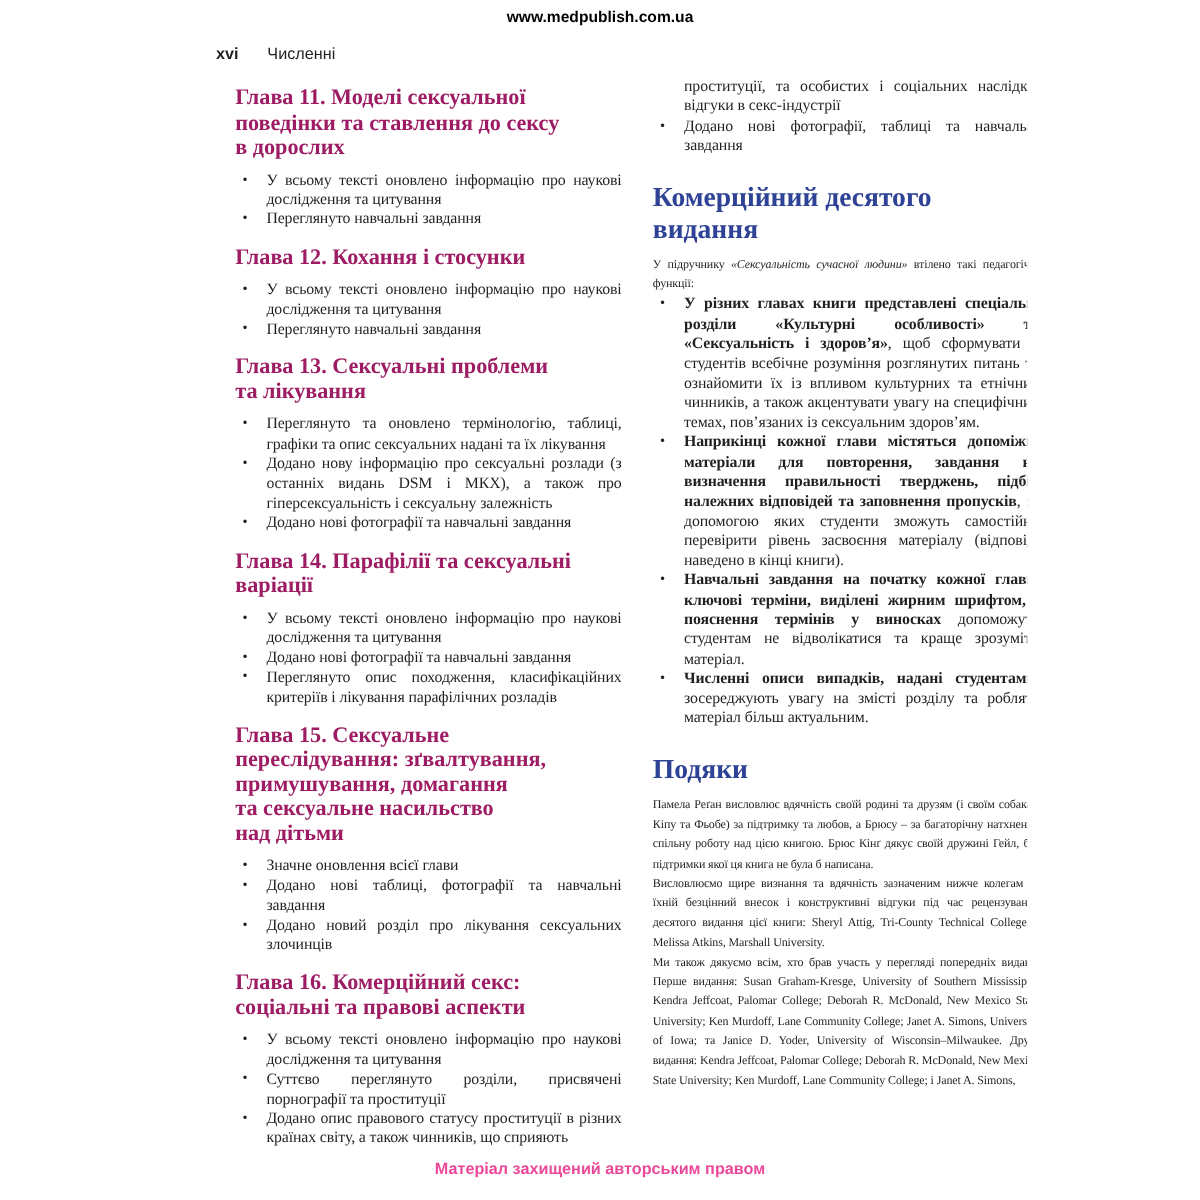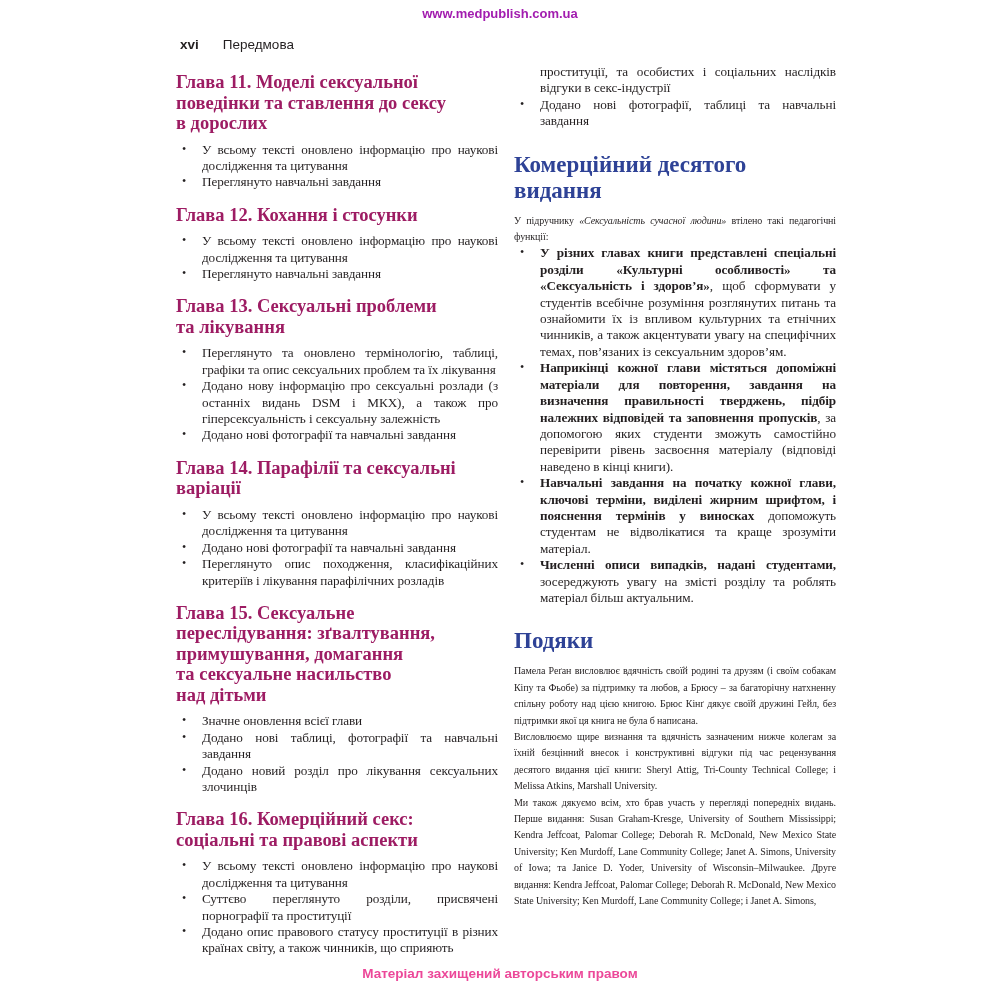--- a/index.html
+++ b/index.html
@@ -1,23 +1,23 @@
 <!DOCTYPE html>
 <html lang="uk"><head>
 <meta charset="utf-8">
 <style>
   html,body{margin:0;padding:0;background:#ffffff;}
   .page{position:relative;width:1000px;height:1000px;background:#ffffff;overflow:hidden;
         font-family:"Liberation Serif",serif;color:#231f20;}
   .url-header{position:absolute;top:6px;left:0;width:1000px;text-align:center;
-        font-family:"Liberation Sans",sans-serif;font-weight:700;font-size:13px;color:#a21caf;}
+        font-family:"Liberation Sans",sans-serif;font-weight:700;font-size:13px;color:#000000;}
   .running-head{position:absolute;top:37px;left:180px;font-family:"Liberation Sans",sans-serif;
         font-size:13.5px;color:#231f20;}
   .folio{font-weight:700;margin-right:24px;margin-top:40px;}
-  .columns{position:absolute;top:64px;left:176px;width:660px;height:912px;display:flex;gap:16px;overflow:hidden;}
+  .columns{position:absolute;top:64px;left:196px;width:660px;height:912px;display:flex;gap:26px;overflow:hidden;}
   .col{width:322px;flex:0 0 322px;}
   .section-heading{font-size:18.5px;line-height:20.5px;font-weight:700;color:#9d1c63;
         margin:14px 0 8px 0;white-space:pre-line;letter-spacing:0;}
   .col .section-heading:first-child{margin-top:8px;}
   .bullets{list-style:none;margin:0;padding:0;}
   .bullets li{position:relative;padding-left:26px;text-align:justify;
         font-size:13.2px;line-height:16.4px;letter-spacing:-0.1px;}
   .marker{position:absolute;left:6px;top:-1px;font-size:12px;}
   .cont-text{padding-left:26px;text-align:justify;font-size:13.2px;line-height:16.4px;letter-spacing:-0.1px;}
   .blue-heading{font-size:23px;line-height:26px;font-weight:700;color:#2e4296;
@@ -29,41 +29,41 @@
         font-family:"Liberation Sans",sans-serif;font-weight:700;font-size:13.5px;color:#ec4899;}
 </style>
 </head>
 <body>
 
 <div class="page">
 
   <div class="url-header">www.medpublish.com.ua</div>
 
   <div class="running-head">
-    <span class="folio">xvi</span><span>Передмова</span>
+    <span class="folio">xvi</span><span>Численні</span>
   </div>
 
   <div class="columns">
     <div class="col" id="left-col">
         <h2 class="section-heading">Глава 11. Моделі сексуальної
 поведінки та ставлення до сексу
 в дорослих</h2>
         <ul class="bullets">
           <li><span class="marker">•</span><span>У всьому тексті оновлено інформацію про наукові дослідження та цитування</span></li>
           <li><span class="marker">•</span><span>Переглянуто навчальні завдання</span></li>
         </ul>
         <h2 class="section-heading">Глава 12. Кохання і стосунки</h2>
         <ul class="bullets">
           <li><span class="marker">•</span><span>У всьому тексті оновлено інформацію про наукові дослідження та цитування</span></li>
           <li><span class="marker">•</span><span>Переглянуто навчальні завдання</span></li>
         </ul>
         <h2 class="section-heading">Глава 13. Сексуальні проблеми
 та лікування</h2>
         <ul class="bullets">
-          <li><span class="marker">•</span><span>Переглянуто та оновлено термінологію, таблиці, графіки та опис сексуальних проблем та їх лікування</span></li>
+          <li><span class="marker">•</span><span>Переглянуто та оновлено термінологію, таблиці, графіки та опис сексуальних надані та їх лікування</span></li>
           <li><span class="marker">•</span><span>Додано нову інформацію про сексуальні розлади (з останніх видань DSM і МКХ), а також про гіперсексуальність і сексуальну залежність</span></li>
           <li><span class="marker">•</span><span>Додано нові фотографії та навчальні завдання</span></li>
         </ul>
         <h2 class="section-heading">Глава 14. Парафілії та сексуальні
 варіації</h2>
         <ul class="bullets">
           <li><span class="marker">•</span><span>У всьому тексті оновлено інформацію про наукові дослідження та цитування</span></li>
           <li><span class="marker">•</span><span>Додано нові фотографії та навчальні завдання</span></li>
           <li><span class="marker">•</span><span>Переглянуто опис походження, класифікаційних критеріїв і лікування парафілічних розладів</span></li>
         </ul>

